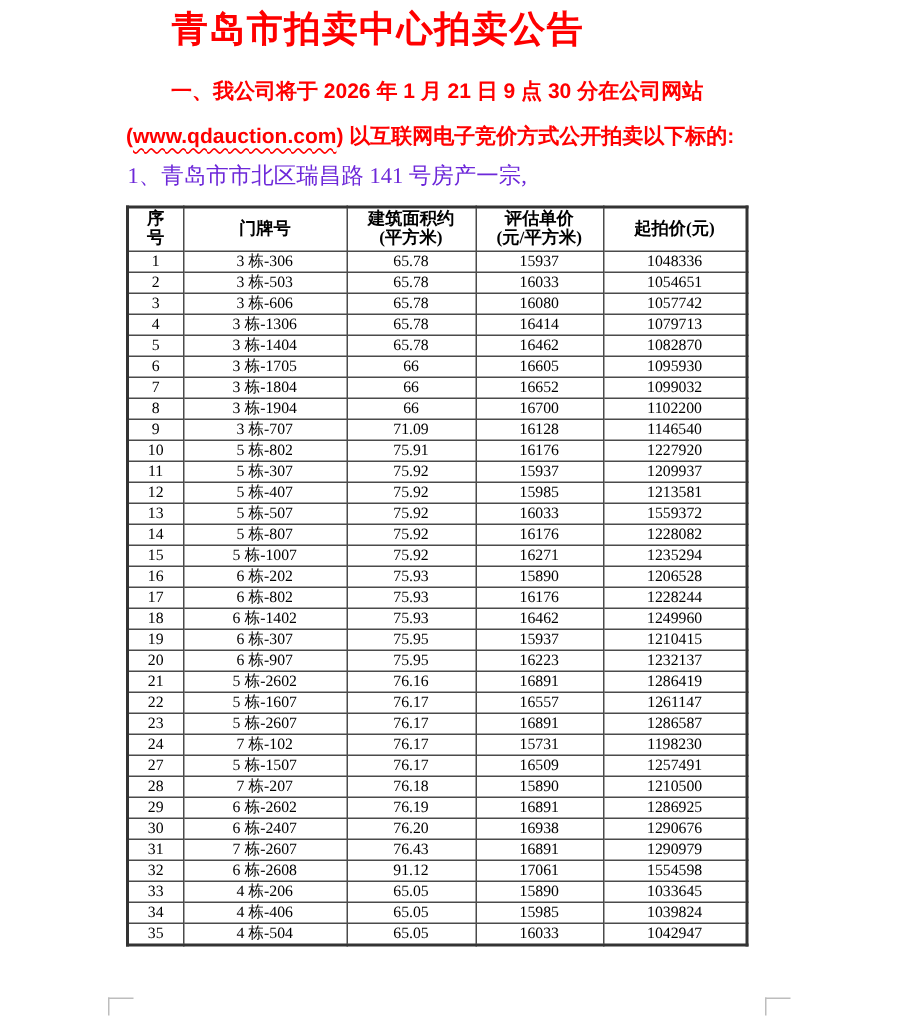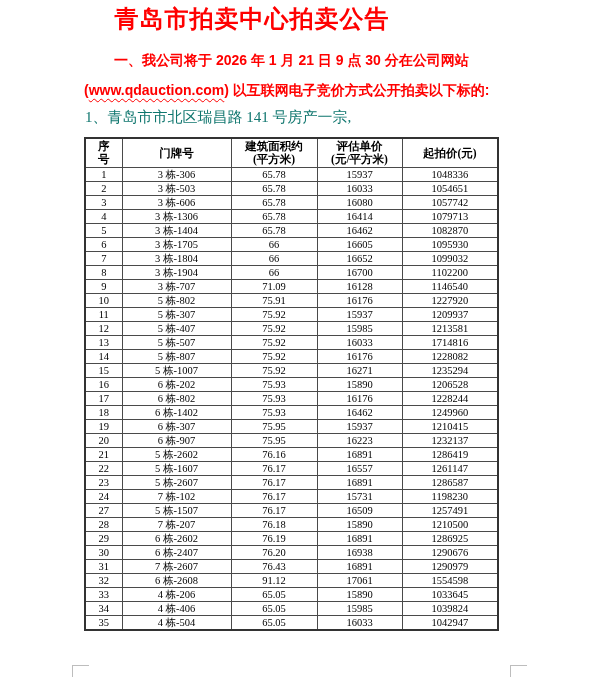--- a/index.html
+++ b/index.html
@@ -32,21 +32,21 @@
   .red-line-1 { left: 114px; top: 52px; }
   .red-line-2 { left: 84px;  top: 82px; }
   .site-url {
     text-decoration: underline wavy #ff0000 1px;
     text-underline-offset: 3px;
     margin-top: 28px;
   }
   .item-line {
     position: absolute;
     left: 85px; top: 108px;
-    color: #0f766e;
+    color: #6d28d9;
     font-size: 15px;
     white-space: nowrap;
     font-family: "Liberation Serif", "DejaVu Serif", serif;
   }
   table.auction {
     position: absolute;
     left: 84px; top: 137px;
     border-collapse: collapse;
     table-layout: fixed;
     width: 413px;
@@ -197,21 +197,21 @@
         <td>5 栋-407</td>
         <td>75.92</td>
         <td>15985</td>
         <td>1213581</td>
       </tr>
       <tr>
         <td>13</td>
         <td>5 栋-507</td>
         <td>75.92</td>
         <td>16033</td>
-        <td>1714816</td>
+        <td>1559372</td>
       </tr>
       <tr>
         <td>14</td>
         <td>5 栋-807</td>
         <td>75.92</td>
         <td>16176</td>
         <td>1228082</td>
       </tr>
       <tr>
         <td>15</td>

